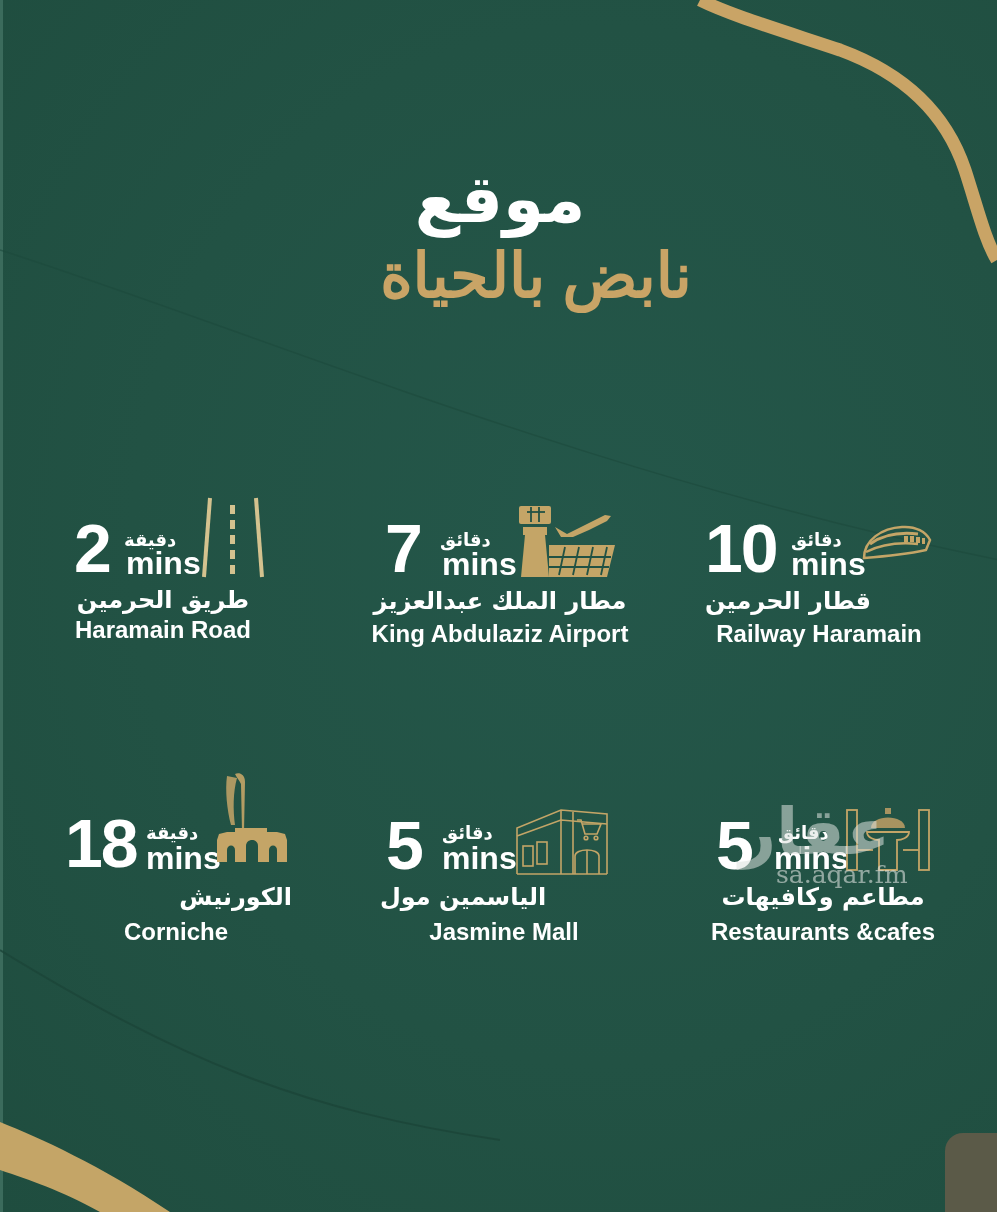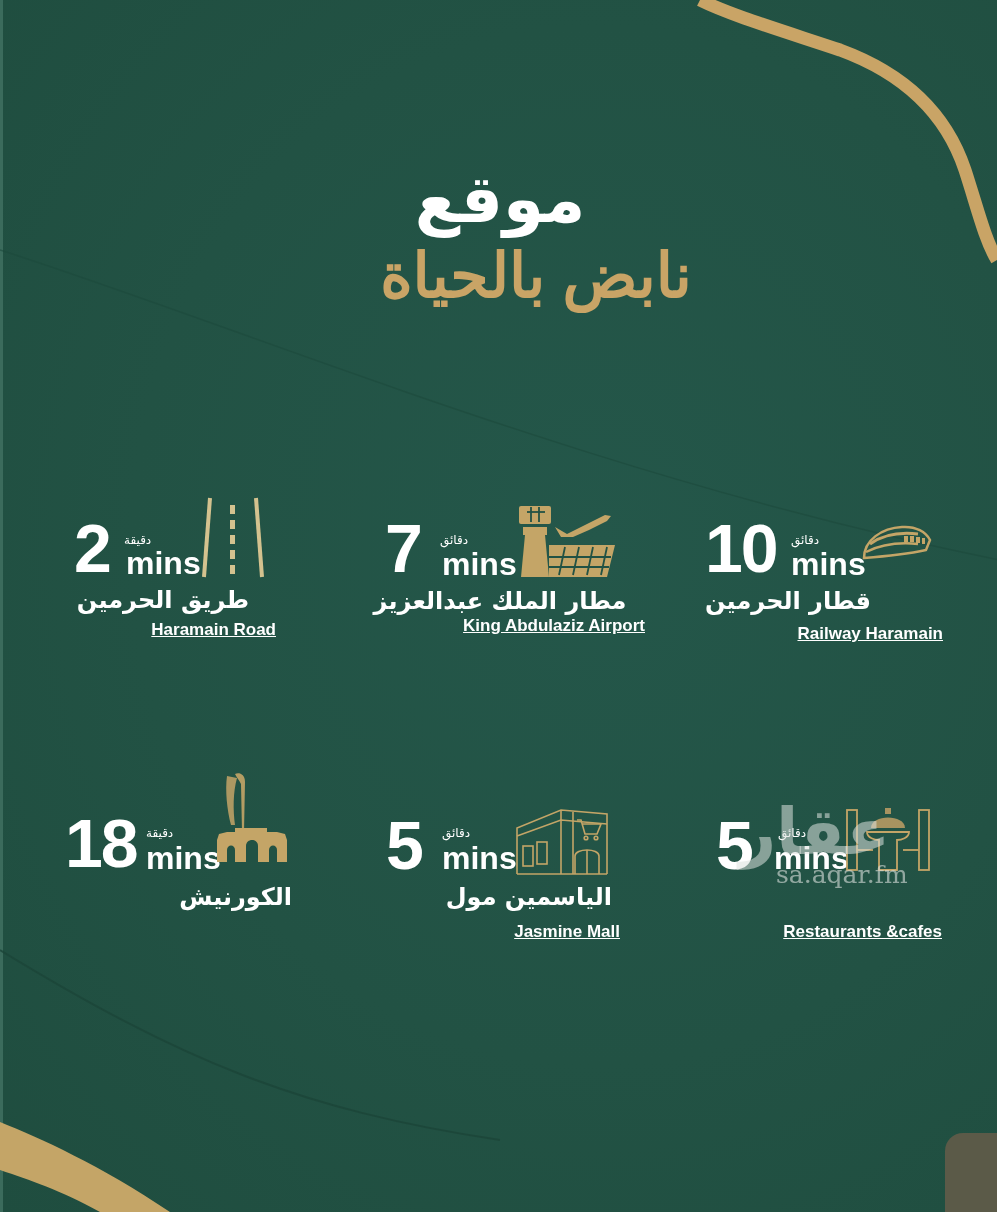--- a/index.html
+++ b/index.html
@@ -24,34 +24,34 @@
     color: #c9a466; font-size: 62px; font-weight: bold; line-height: 80px;
     font-family: Liberation Sans, sans-serif; direction: rtl; letter-spacing: 2px; margin-left: 36px;
   }
 
   .card { position: absolute; width: 300px; height: 160px; }
   .num {
     position: absolute; color: #ffffff; font-weight: bold; font-size: 68px; line-height: 70px;
     font-family: "Liberation Sans", sans-serif; letter-spacing: -2px;
   }
   .unit-ar {
-    position: absolute; color: #ffffff; font-weight: normal; font-size: 12px; line-height: 22px;
+    position: absolute; color: #ffffff; font-weight: bold; font-size: 18px; line-height: 22px;
     font-family: "DejaVu Sans", sans-serif; direction: rtl;
   }
   .unit-en {
     position: absolute; color: #ffffff; font-weight: bold; font-size: 32px; line-height: 24px;
     font-family: "Liberation Sans", sans-serif;
   }
   .name-ar {
     position: absolute; color: #ffffff; font-weight: bold; font-size: 24px; line-height: 30px;
     font-family: "DejaVu Sans", sans-serif; direction: rtl; white-space: nowrap;
   }
   .name-en {
-    position: absolute; color: #ffffff; font-weight: bold; font-size: 17px; line-height: 24px;
-    font-family: "Liberation Sans", sans-serif; white-space: nowrap; text-align: right; text-decoration: underline;
+    position: absolute; color: #ffffff; font-weight: bold; font-size: 24px; line-height: 24px;
+    font-family: "Liberation Sans", sans-serif; white-space: nowrap; text-align: center;
   }
   .icon { position: absolute; }
 
   .watermark { position: absolute; left: 770px; top: 818px; width: 160px; height: 60px; }
   .wm-ar {
     position: absolute; left: 0; top: -26px; width: 120px; text-align: center;
     font-size: 64px; font-weight: bold; color: rgba(220,225,222,0.55); direction: rtl;
     font-family: "DejaVu Sans", sans-serif; line-height: 80px;
   }
   .wm-url {
@@ -121,21 +121,21 @@
         <line x1="24" y1="4" x2="24" y2="19"></line>
         <line x1="34" y1="54" x2="96" y2="54"></line>
         <line x1="34" y1="64" x2="94" y2="64"></line>
         <line x1="50" y1="44" x2="44" y2="72"></line>
         <line x1="64" y1="44" x2="58" y2="72"></line>
         <line x1="78" y1="44" x2="72" y2="72"></line>
         <line x1="92" y1="44" x2="86" y2="72"></line>
       </g>
     </svg>
     <div class="name-ar" style="left:0; width:270px; top:86px; text-align:center;">مطار الملك عبدالعزيز</div>
-    <div class="name-en" style="left:-10px; width:290px; top:114px;">King Abdulaziz Airport</div>
+    <div class="name-en" style="left:-10px; width:290px; top:122px;">King Abdulaziz Airport</div>
   </div>
 
   <div class="card" style="left:705px; top:500px;">
     <div class="num" style="left:0px; top:13px;">10</div>
     <div class="unit-ar" style="left:86px; top:29px;">دقائق</div>
     <div class="unit-en" style="left:86px; top:52px;">mins</div>
     <svg class="icon" style="left:155px; top:22px;" width="72" height="42" viewBox="0 0 72 42">
       <path d="M4 36 C4 18, 22 6, 42 5 C56 4, 66 10, 70 18 L66 28 C52 31, 30 34, 4 36 Z" fill="none" stroke="#c4a567" stroke-width="2.5"></path>
       <path d="M10 22 C24 12, 40 10, 58 12" stroke="#c4a567" stroke-width="3" fill="none"></path>
       <path d="M6 30 C22 22, 38 20, 58 22" stroke="#c4a567" stroke-width="2.5" fill="none"></path>
@@ -158,20 +158,21 @@
       <path d="M12 6 C10 20, 12 40, 16 55 L20 55 C18 40, 18 22, 22 8 Z" fill="#c4a567" opacity="0.85"></path>
       <path d="M20 4 C24 2, 30 4, 30 12 L29 62 L27 62 L26 14 C24 10, 22 8, 20 4 Z" fill="#c4a567" opacity="0.9"></path>
       <polygon points="2,70 4,64 12,62 20,62 20,58 52,58 52,62 62,62 70,64 72,70 72,92 2,92" fill="#c4a567"></polygon>
       <g fill="#225244">
         <path d="M12 92 L12 80 C12 74, 20 74, 20 80 L20 92 Z"></path>
         <path d="M31 92 L31 76 C31 68, 43 68, 43 76 L43 92 Z"></path>
         <path d="M54 92 L54 80 C54 74, 62 74, 62 80 L62 92 Z"></path>
       </g>
     </svg>
     <div class="name-ar" style="left:0; width:232px; top:112px; ">الكورنيش</div>
+    <div class="name-en" style="left:0; width:232px; top:150px;">Corniche</div>
   </div>
 
   <div class="card" style="left:380px; top:800px;">
     <div class="num" style="left:6px; top:10px;">5</div>
     <div class="unit-ar" style="left:62px; top:22px;">دقائق</div>
     <div class="unit-en" style="left:62px; top:46px;">mins</div>
     <svg class="icon" style="left:135px; top:4px;" width="94" height="72" viewBox="0 0 94 72">
       <g fill="none" stroke="#c4a567" stroke-width="1.6">
         <polyline points="2,70 2,24 46,6 92,10 92,70"></polyline>
         <line x1="2" y1="70" x2="92" y2="70"></line>
@@ -180,39 +181,40 @@
         <line x1="58" y1="8" x2="58" y2="70"></line>
         <rect x="8" y="42" width="10" height="20"></rect>
         <rect x="22" y="38" width="10" height="22"></rect>
         <path d="M60 70 L60 52 C60 44, 84 44, 84 52 L84 70"></path>
         <line x1="72" y1="46" x2="72" y2="70"></line>
         <path d="M62 16 L66 16 L70 30 L82 30 L86 20 L67 20"></path>
         <circle cx="71" cy="34" r="1.8"></circle>
         <circle cx="81" cy="34" r="1.8"></circle>
       </g>
     </svg>
-    <div class="name-ar" style="left:0; width:232px; top:82px; text-align:right;">الياسمين مول</div>
+    <div class="name-ar" style="left:0; width:232px; top:82px; text-align:left;">الياسمين مول</div>
     <div class="name-en" style="left:8px; width:232px; top:120px;">Jasmine Mall</div>
   </div>
 
   <div class="card" style="left:710px; top:800px;">
     <div class="num" style="left:6px; top:10px;">5</div>
     <div class="unit-ar" style="left:68px; top:22px;">دقائق</div>
     <div class="unit-en" style="left:64px; top:46px;">mins</div>
     <svg class="icon" style="left:135px; top:4px;" width="86" height="70" viewBox="0 0 86 70">
       <g fill="none" stroke="#c4a567" stroke-width="1.8">
         <rect x="2" y="6" width="10" height="60"></rect>
         <rect x="74" y="6" width="10" height="60"></rect>
         <line x1="12" y1="46" x2="28" y2="46"></line>
         <line x1="58" y1="46" x2="74" y2="46"></line>
         <path d="M22 28 L64 28 C64 34, 56 36, 52 36 L52 66 L34 66 L34 36 C30 36, 22 34, 22 28 Z"></path>
       </g>
       <path d="M26 24 C26 10, 60 10, 60 24 Z" fill="#c9a466" opacity="0.8"></path>
       <rect x="40" y="4" width="6" height="6" fill="#c9a466" opacity="0.8"></rect>
     </svg>
+    <div class="name-ar" style="left:0; width:226px; top:82px; text-align:center;">مطاعم وكافيهات</div>
     <div class="name-en" style="left:-6px; width:238px; top:120px;">Restaurants &amp;cafes</div>
   </div>
 
   <div class="watermark">
     <div class="wm-ar">عقار</div>
     <div class="wm-url">sa.aqar.fm</div>
   </div>
 
   <div class="corner-thumb"></div>
 </div>

